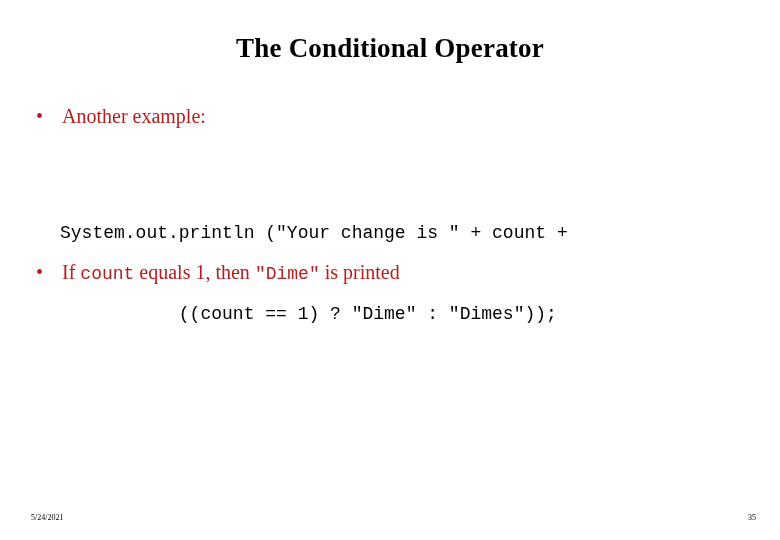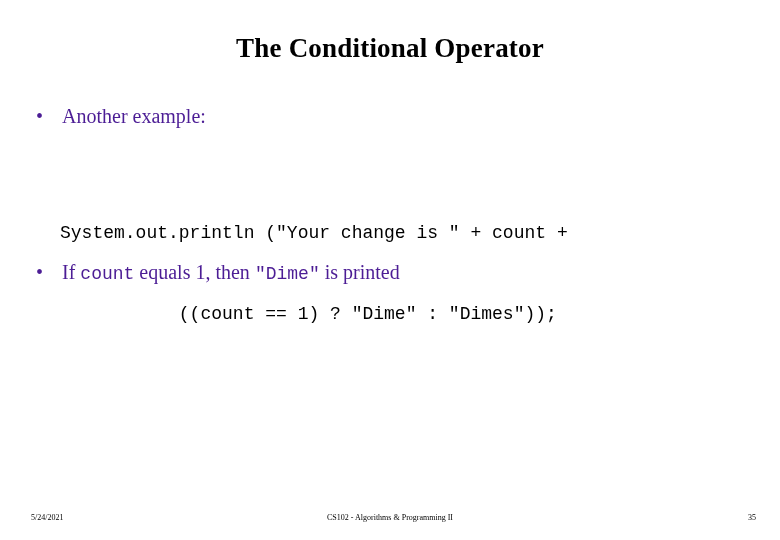--- a/index.html
+++ b/index.html
@@ -36,21 +36,21 @@
 
   
   .bullet-row {
     position: absolute;
     left: 36px;
     width: 720px;
     display: block;
     font-family: "Liberation Serif", serif;
     font-size: 20px;
     line-height: 26px;
-    color: #4c1d95;
+    color: #b91c1c;
     white-space: nowrap;
   }
   .bullet-mark {
     display: inline-block;
     width: 26px;
     font-family: "Liberation Serif", serif;
     font-size: 20px;
     line-height: 26px;
     vertical-align: baseline;
   }
@@ -128,17 +128,16 @@
     <span class="code-line">           ((count == 1) ? "Dime" : "Dimes"));</span>
   </div>
 
   <div class="bullet-row" id="bullet-2">
     <span class="bullet-mark">•</span><span class="bullet-text"><span>If </span><span class="mono">count</span><span> equals 1, then </span><span class="mono">"Dime"</span><span> is printed</span></span>
   </div>
 
 
   <div id="footer-date">5/24/2021</div>
 
-  <div id="footer-course">CS102 - Algorithms &amp; Programming II</div>
 
   <div id="footer-pagenum">35</div>
 
 </div>
 
 </body></html>

